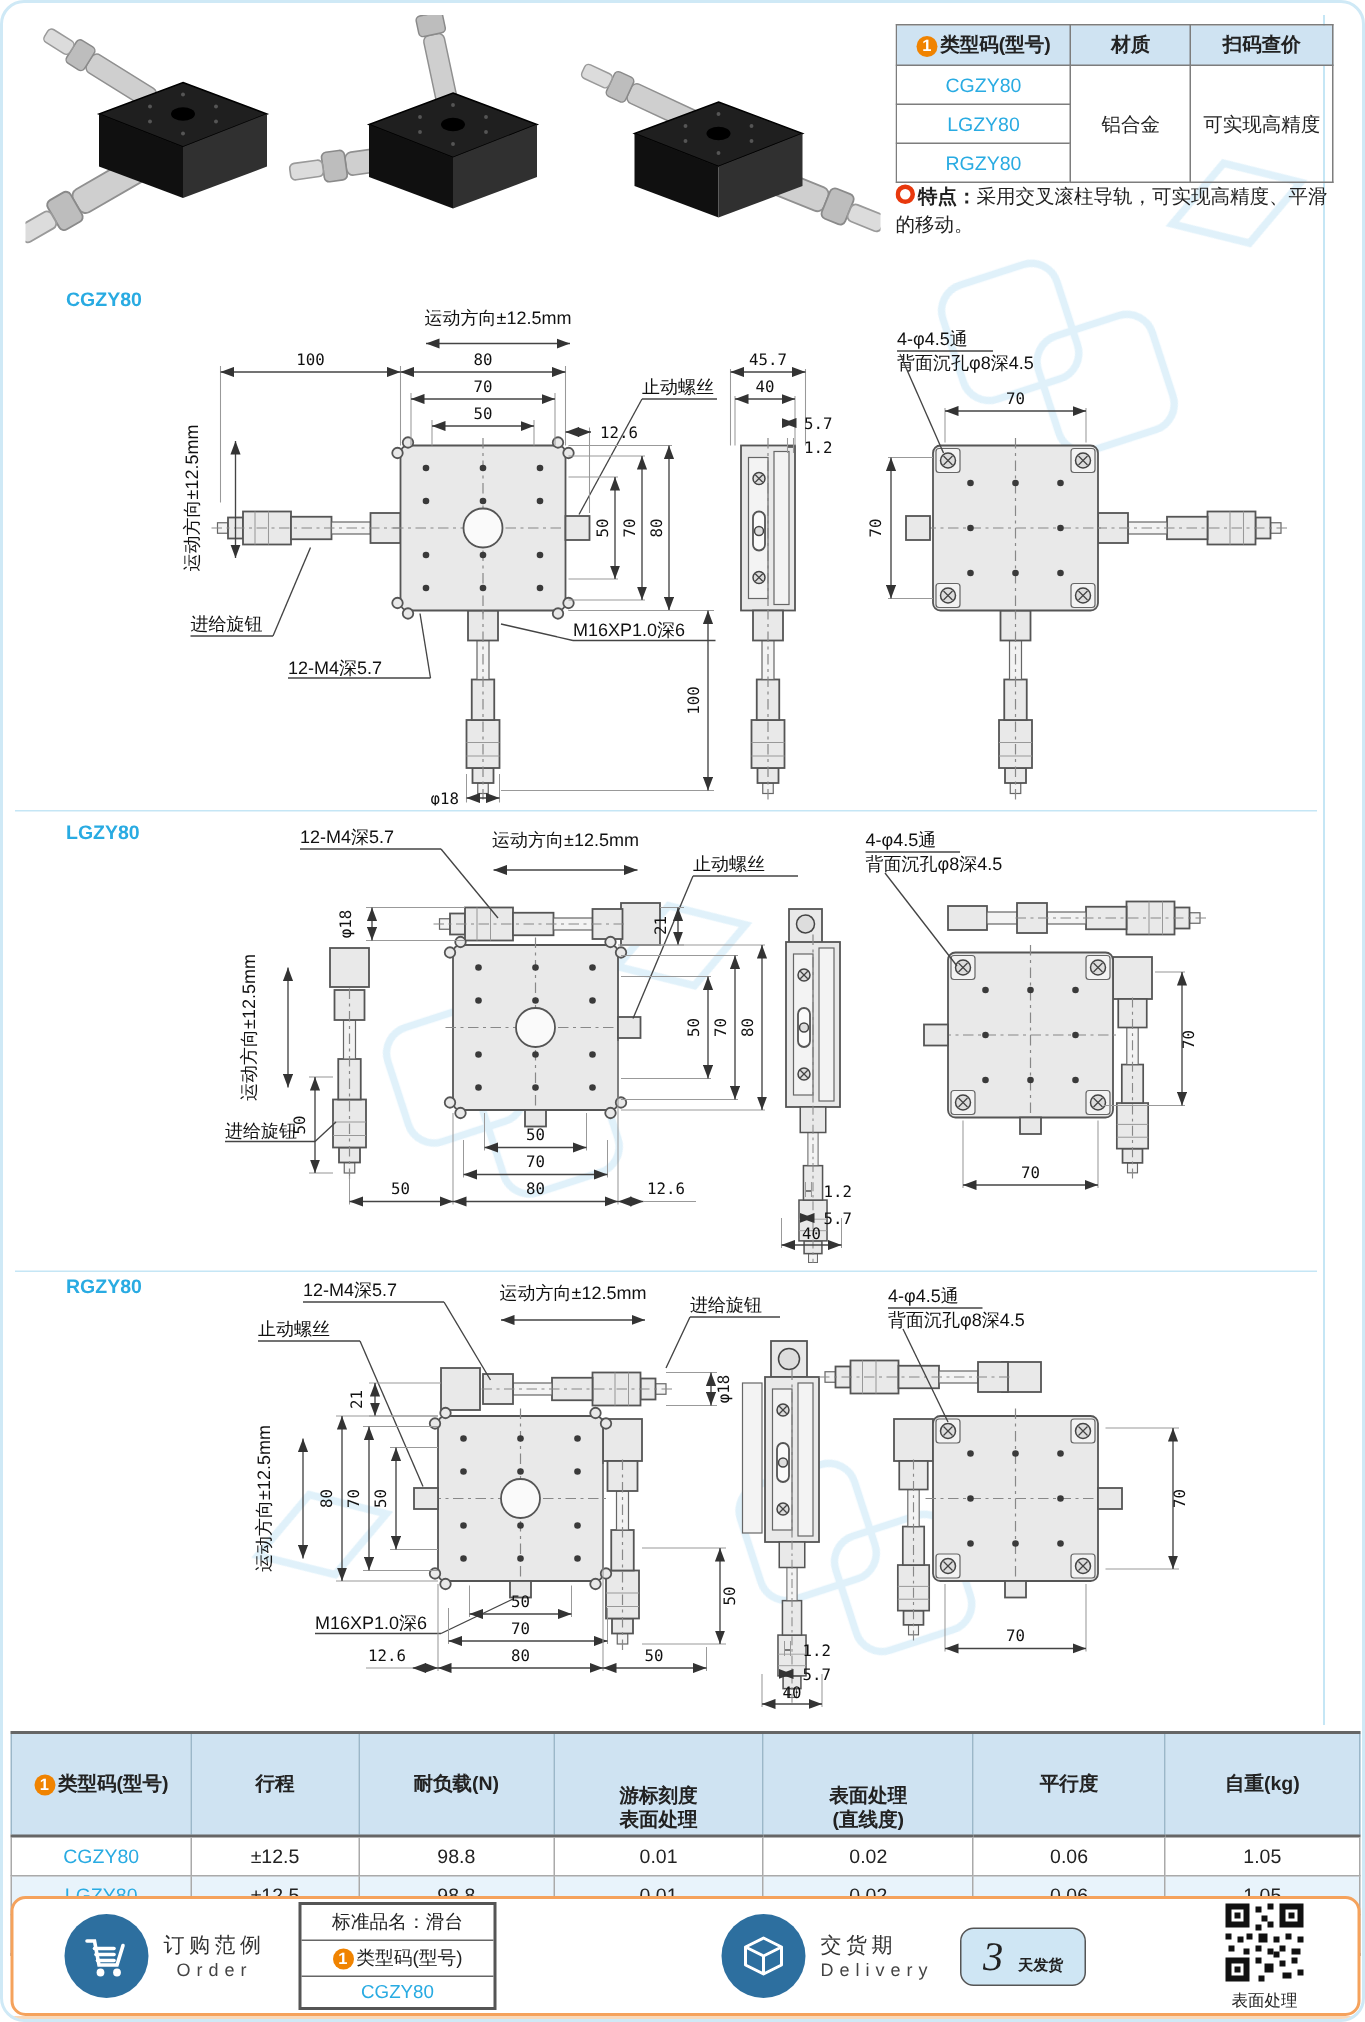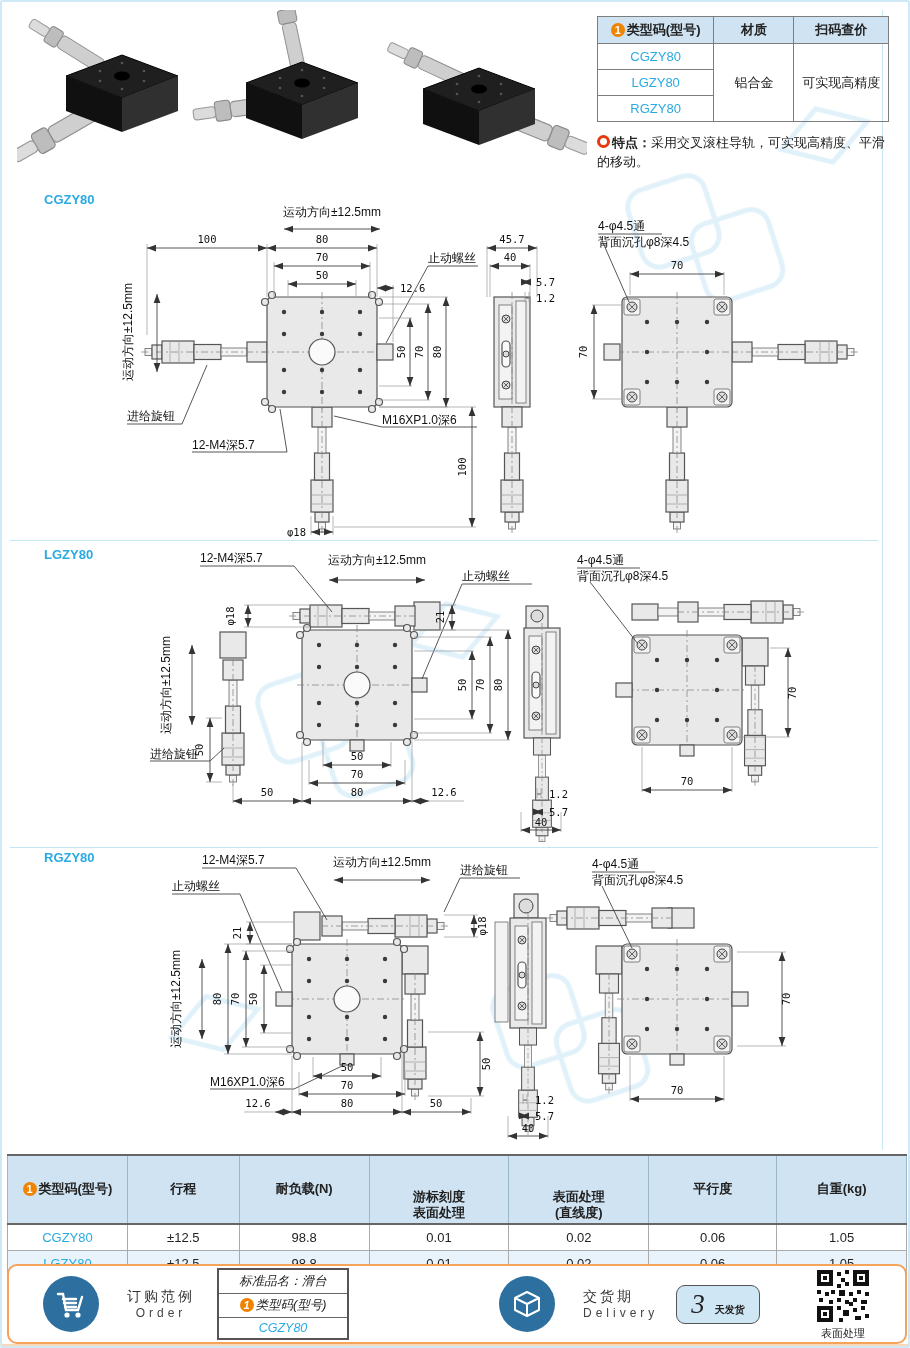--- a/index.html
+++ b/index.html
@@ -1,31 +1,31 @@
 <!DOCTYPE html>
 <html><head>
 <meta charset="utf-8">
 <style>
   html,body{margin:0;padding:0;background:#fff;}
   .page{position:relative;width:910px;height:1348px;background:#fff;overflow:hidden;
         font-family:"Liberation Sans","DejaVu Sans",sans-serif;color:#222;
-        border:2px solid #cfe9f6;border-radius:2px;box-sizing:border-box;}
+        border:2px solid #cfe9f6;border-radius:16px;box-sizing:border-box;}
   .wm{position:absolute;left:0;top:0;width:910px;height:1348px;pointer-events:none;}
   .layer{position:absolute;z-index:2;}
   .sec-label{position:absolute;z-index:3;color:#29abe2;font-weight:bold;font-size:13px;}
   .divider{position:absolute;left:8px;width:868px;border-top:1px solid #c5e6f5;z-index:1;}
   .vline{position:absolute;left:880px;top:8px;height:1140px;border-left:1px solid #c5e6f5;z-index:1;}
 
   
   .models-table{position:absolute;left:595px;top:14px;width:292px;border-collapse:collapse;font-size:13px;z-index:3;}
   .models-table th,.models-table td{border:1px solid #7d7d7d;text-align:center;padding:2px 3px;}
   .models-table th{background:#cfe3f2;font-weight:bold;height:22px;}
   .models-table td{height:21px;}
   .model-link{color:#29abe2;}
-  .feature{position:absolute;left:595px;top:132px;width:300px;font-size:13px;line-height:1.45;z-index:3;}
+  .feature{position:absolute;left:595px;top:120px;width:300px;font-size:13px;line-height:1.45;z-index:3;}
   .feat-ic{display:inline-block;width:7px;height:7px;border:3px solid #e8380d;border-radius:50%;vertical-align:-1px;margin-right:2px;}
   .badge{display:inline-block;width:14px;height:14px;border-radius:50%;background:#f08300;color:#fff;
          font-size:11px;line-height:14px;text-align:center;font-weight:bold;margin-right:2px;}
 
   
   .drawing{position:absolute;left:30px;z-index:2;}
   .part{fill:#e9e9e9;stroke:#555;stroke-width:1.2;}
   .part2{fill:#f3f3f3;stroke:#666;stroke-width:.8;}
   .hole{fill:#fafafa;stroke:#555;stroke-width:1.2;}
   .dot{fill:#3a3a3a;}
@@ -45,25 +45,25 @@
   .spec-table td{border:1px solid #aaa;text-align:center;height:23px;}
   .spec-table tr.alt td{background:#e8f3fb;}
   .h2line{line-height:1.25;margin-top:32px;}
 
   
   .footer{position:absolute;left:5px;top:1262px;width:900px;height:80px;box-sizing:border-box;
           border:2px solid #f5a25c;border-radius:10px;background:#fff;display:flex;align-items:center;
           padding:0 34px;z-index:3;}
   .peach-strip{position:absolute;left:0;top:1342px;width:910px;height:6px;background:#f9d9ba;z-index:4;}
   .circle-ic{width:56px;height:56px;border-radius:50%;background:#2d6f9f;display:flex;align-items:center;justify-content:center;flex:0 0 auto;}
-  .ic-caption{margin-left:28px;font-size:14px;color:#333;}
+  .ic-caption{margin-left:10px;font-size:14px;color:#333;}
   .ic-caption .cn{letter-spacing:3px;}
   .ic-caption .en{font-size:12px;letter-spacing:4px;color:#444;text-align:center;}
   .order-box{margin-left:22px;width:128px;border:2px solid #555;font-size:12.5px;text-align:center;background:#fff;}
-  .order-box>div{padding:3px 16px;border-bottom:1px solid #666;font-style:italic;}
+  .order-box>div{padding:3px 16px;border-bottom:1px solid #666;}
   .order-box>div:last-child{border-bottom:none;}
   .delivery-chip{margin-left:18px;border:1.5px solid #555;border-radius:9px;background:#cfe6f4;
                  padding:5px 14px;display:flex;align-items:baseline;gap:10px;}
   .delivery-chip .num{font-family:"Liberation Serif","DejaVu Serif",serif;font-style:italic;font-size:27px;line-height:1;}
   .delivery-chip .unit{font-size:10px;font-weight:bold;}
   .qr-wrap{margin-left:auto;text-align:center;font-size:11px;color:#222;}
 </style>
 </head>
 <body>
 

